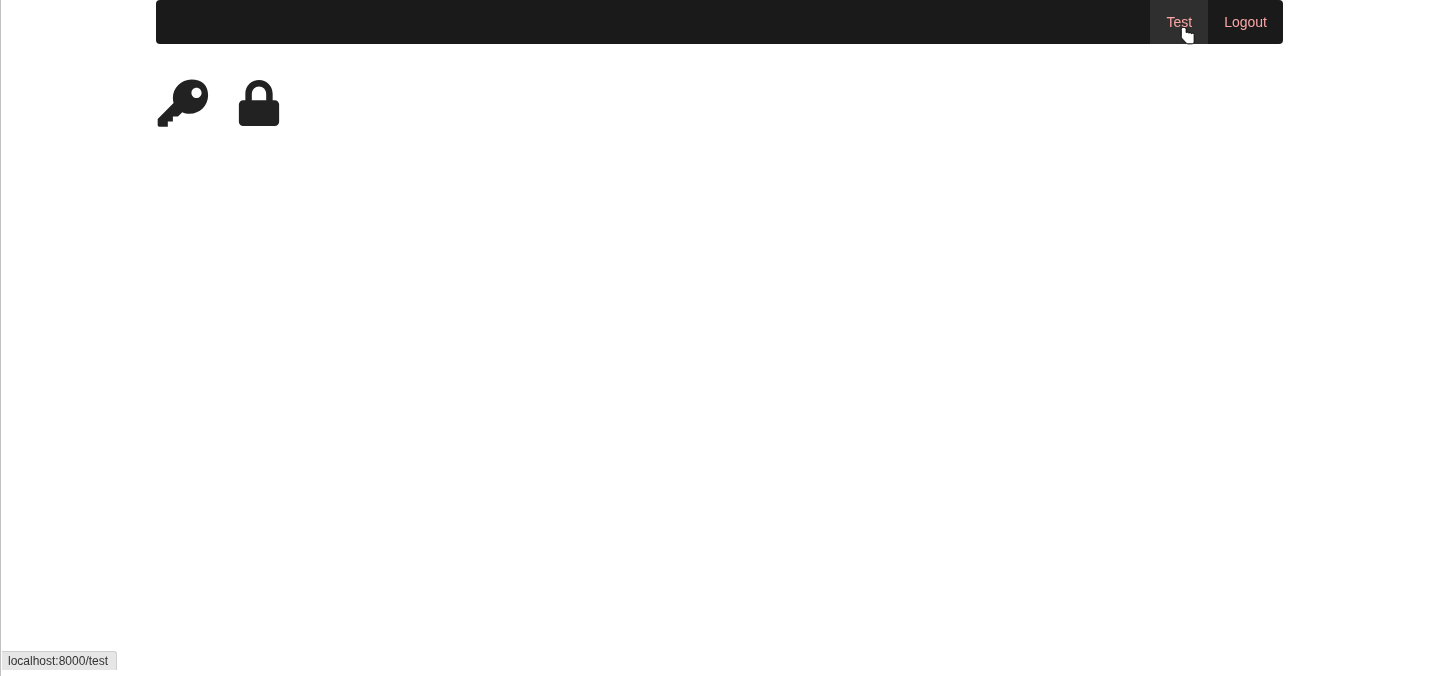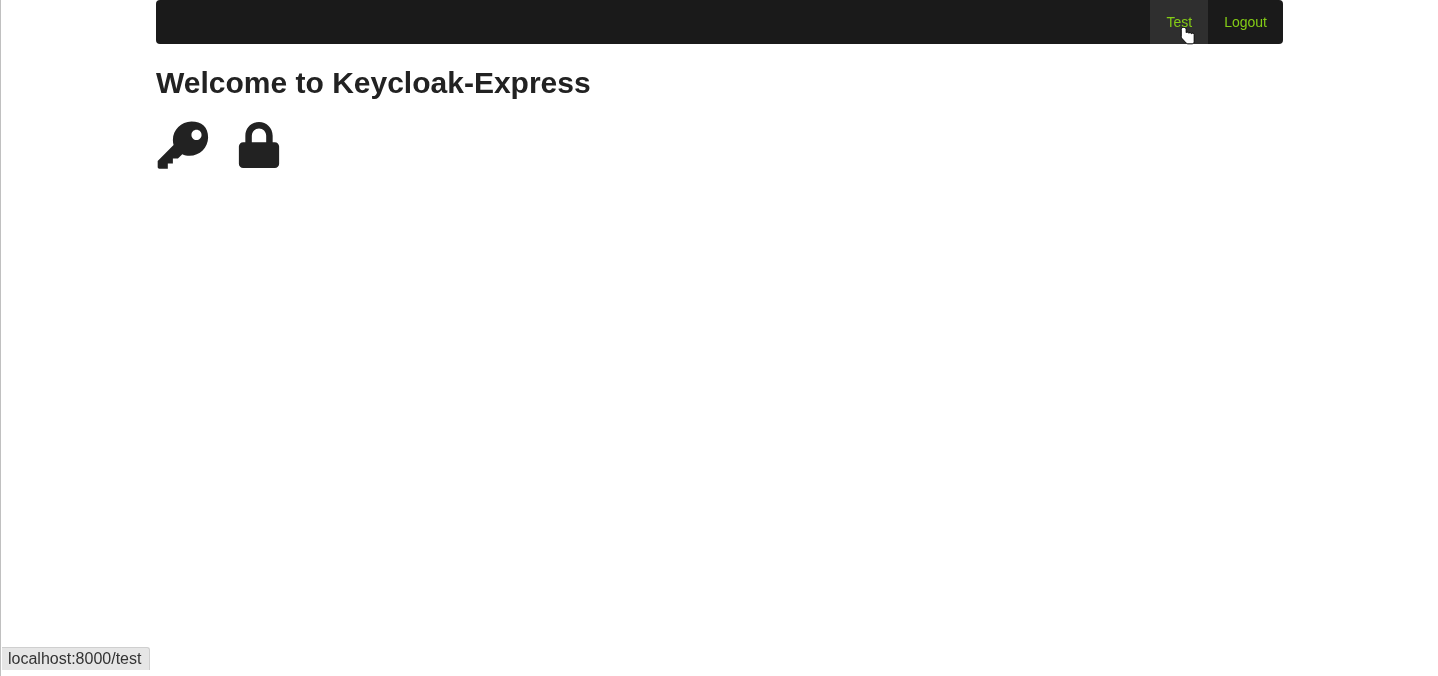--- a/index.html
+++ b/index.html
@@ -35,21 +35,21 @@
       cursor: pointer;
     }
     .navbar-spacer {
       flex: 1;
     }
     .navbar-link {
       display: flex;
       align-items: center;
       padding: 0 16px;
       font-size: 14px;
-      color: #84cc16;
+      color: #fca5a5;
       cursor: pointer;
     }
     .navbar-link.hovered {
       background: #2f2f2f;
     }
     .content {
       margin: 0 155px;
       padding-top: 22px;
     }
     .page-title {
@@ -70,21 +70,21 @@
     .status-bar {
       position: absolute;
       left: 1px;
       bottom: 6px;
       background: #e6e6e6;
       border: 1px solid #cfcfcf;
       border-left: none;
       border-bottom: none;
       border-top-right-radius: 3px;
       padding: 2px 8px 2px 6px;
-      font-size: 16px;
+      font-size: 12px;
       color: #333;
       font-family: Arial, sans-serif;
     }
     .cursor-pointer {
       position: absolute;
       left: 1177px;
       top: 26px;
       pointer-events: none;
     }
     .cursor-pointer svg {
@@ -95,21 +95,20 @@
 </head>
 <body>
 
 <nav class="navbar">
   <div class="navbar-spacer"></div>
   <a class="navbar-link hovered">Test</a>
   <a class="navbar-link">Logout</a>
 </nav>
 
 <div class="content">
-  <h1 class="page-title">Welcome to Keycloak-Express</h1>
   <div class="icon-row">
     <span>
       <svg width="54" height="54" viewBox="0 0 512 512">
         <path d="M336 32c-97.2 0-176 78.8-176 176 0 16.6 2.3 32.7 6.6 47.9L16 406.6V464c0 8.8 7.2 16 16 16h80v-48h48v-48h48l41.4-41.4c20.8 9.9 44.1 15.4 68.6 15.4 97.2 0 176-78.8 176-176S433.2 32 336 32zm48 176c-26.5 0-48-21.5-48-48s21.5-48 48-48 48 21.5 48 48-21.5 48-48 48z"></path>
       </svg>
     </span>
     <span>
       <svg width="42" height="46" viewBox="0 0 448 512">
         <path d="M400 224h-24v-72C376 68.1 307.9 0 224 0S72 68.1 72 152v72H48c-26.5 0-48 21.5-48 48v192c0 26.5 21.5 48 48 48h352c26.5 0 48-21.5 48-48V272c0-26.5-21.5-48-48-48zM144 152c0-44.1 35.9-80 80-80s80 35.9 80 80v72H144v-72z"></path>
       </svg>

